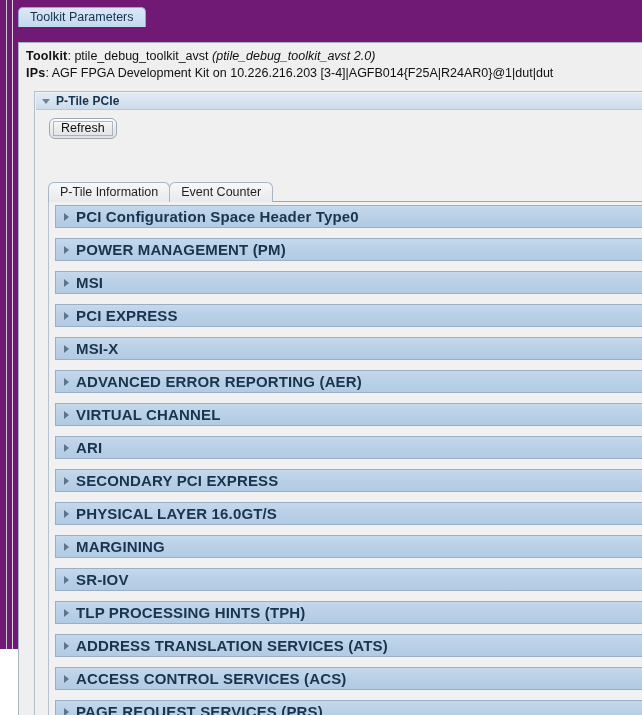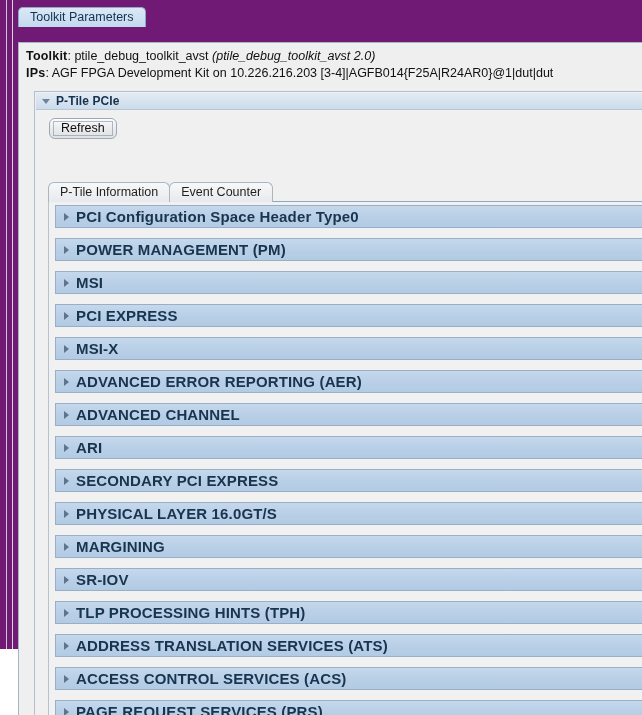--- a/index.html
+++ b/index.html
@@ -317,21 +317,21 @@
             <div class="section-row">
               <span class="twisty-right"></span>
               <span class="section-label">MSI-X</span>
             </div>
             <div class="section-row">
               <span class="twisty-right"></span>
               <span class="section-label">ADVANCED ERROR REPORTING (AER)</span>
             </div>
             <div class="section-row">
               <span class="twisty-right"></span>
-              <span class="section-label">ADVANCED CHANNEL</span>
+              <span class="section-label">VIRTUAL CHANNEL</span>
             </div>
             <div class="section-row">
               <span class="twisty-right"></span>
               <span class="section-label">ARI</span>
             </div>
             <div class="section-row">
               <span class="twisty-right"></span>
               <span class="section-label">SECONDARY PCI EXPRESS</span>
             </div>
             <div class="section-row">

